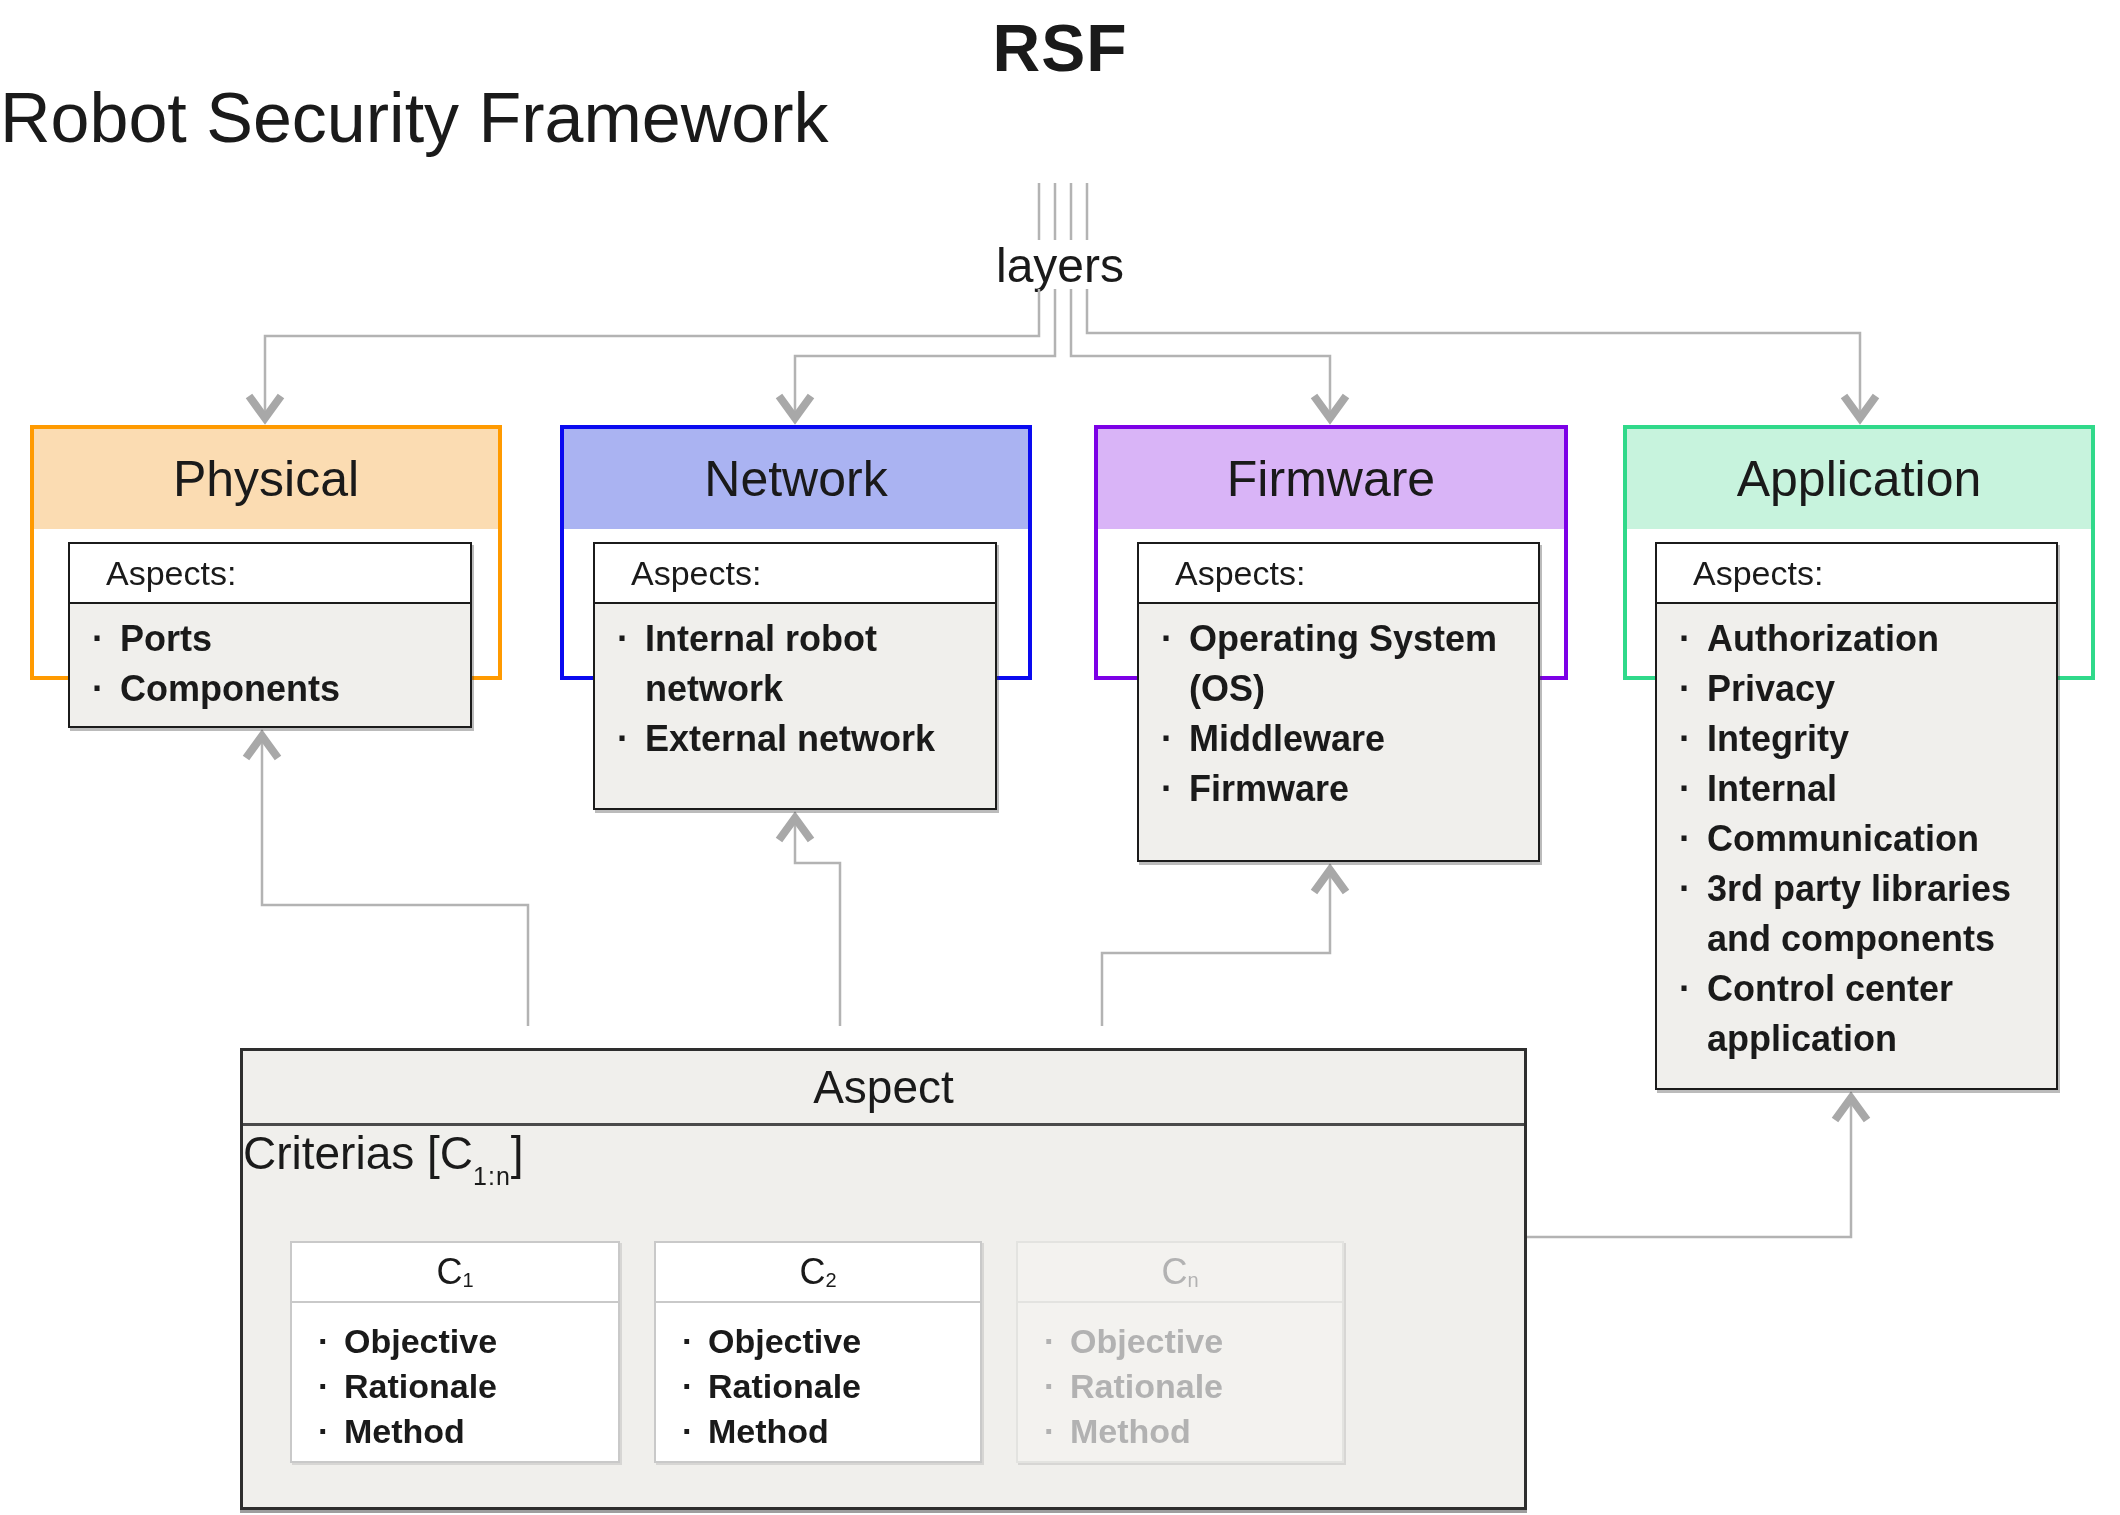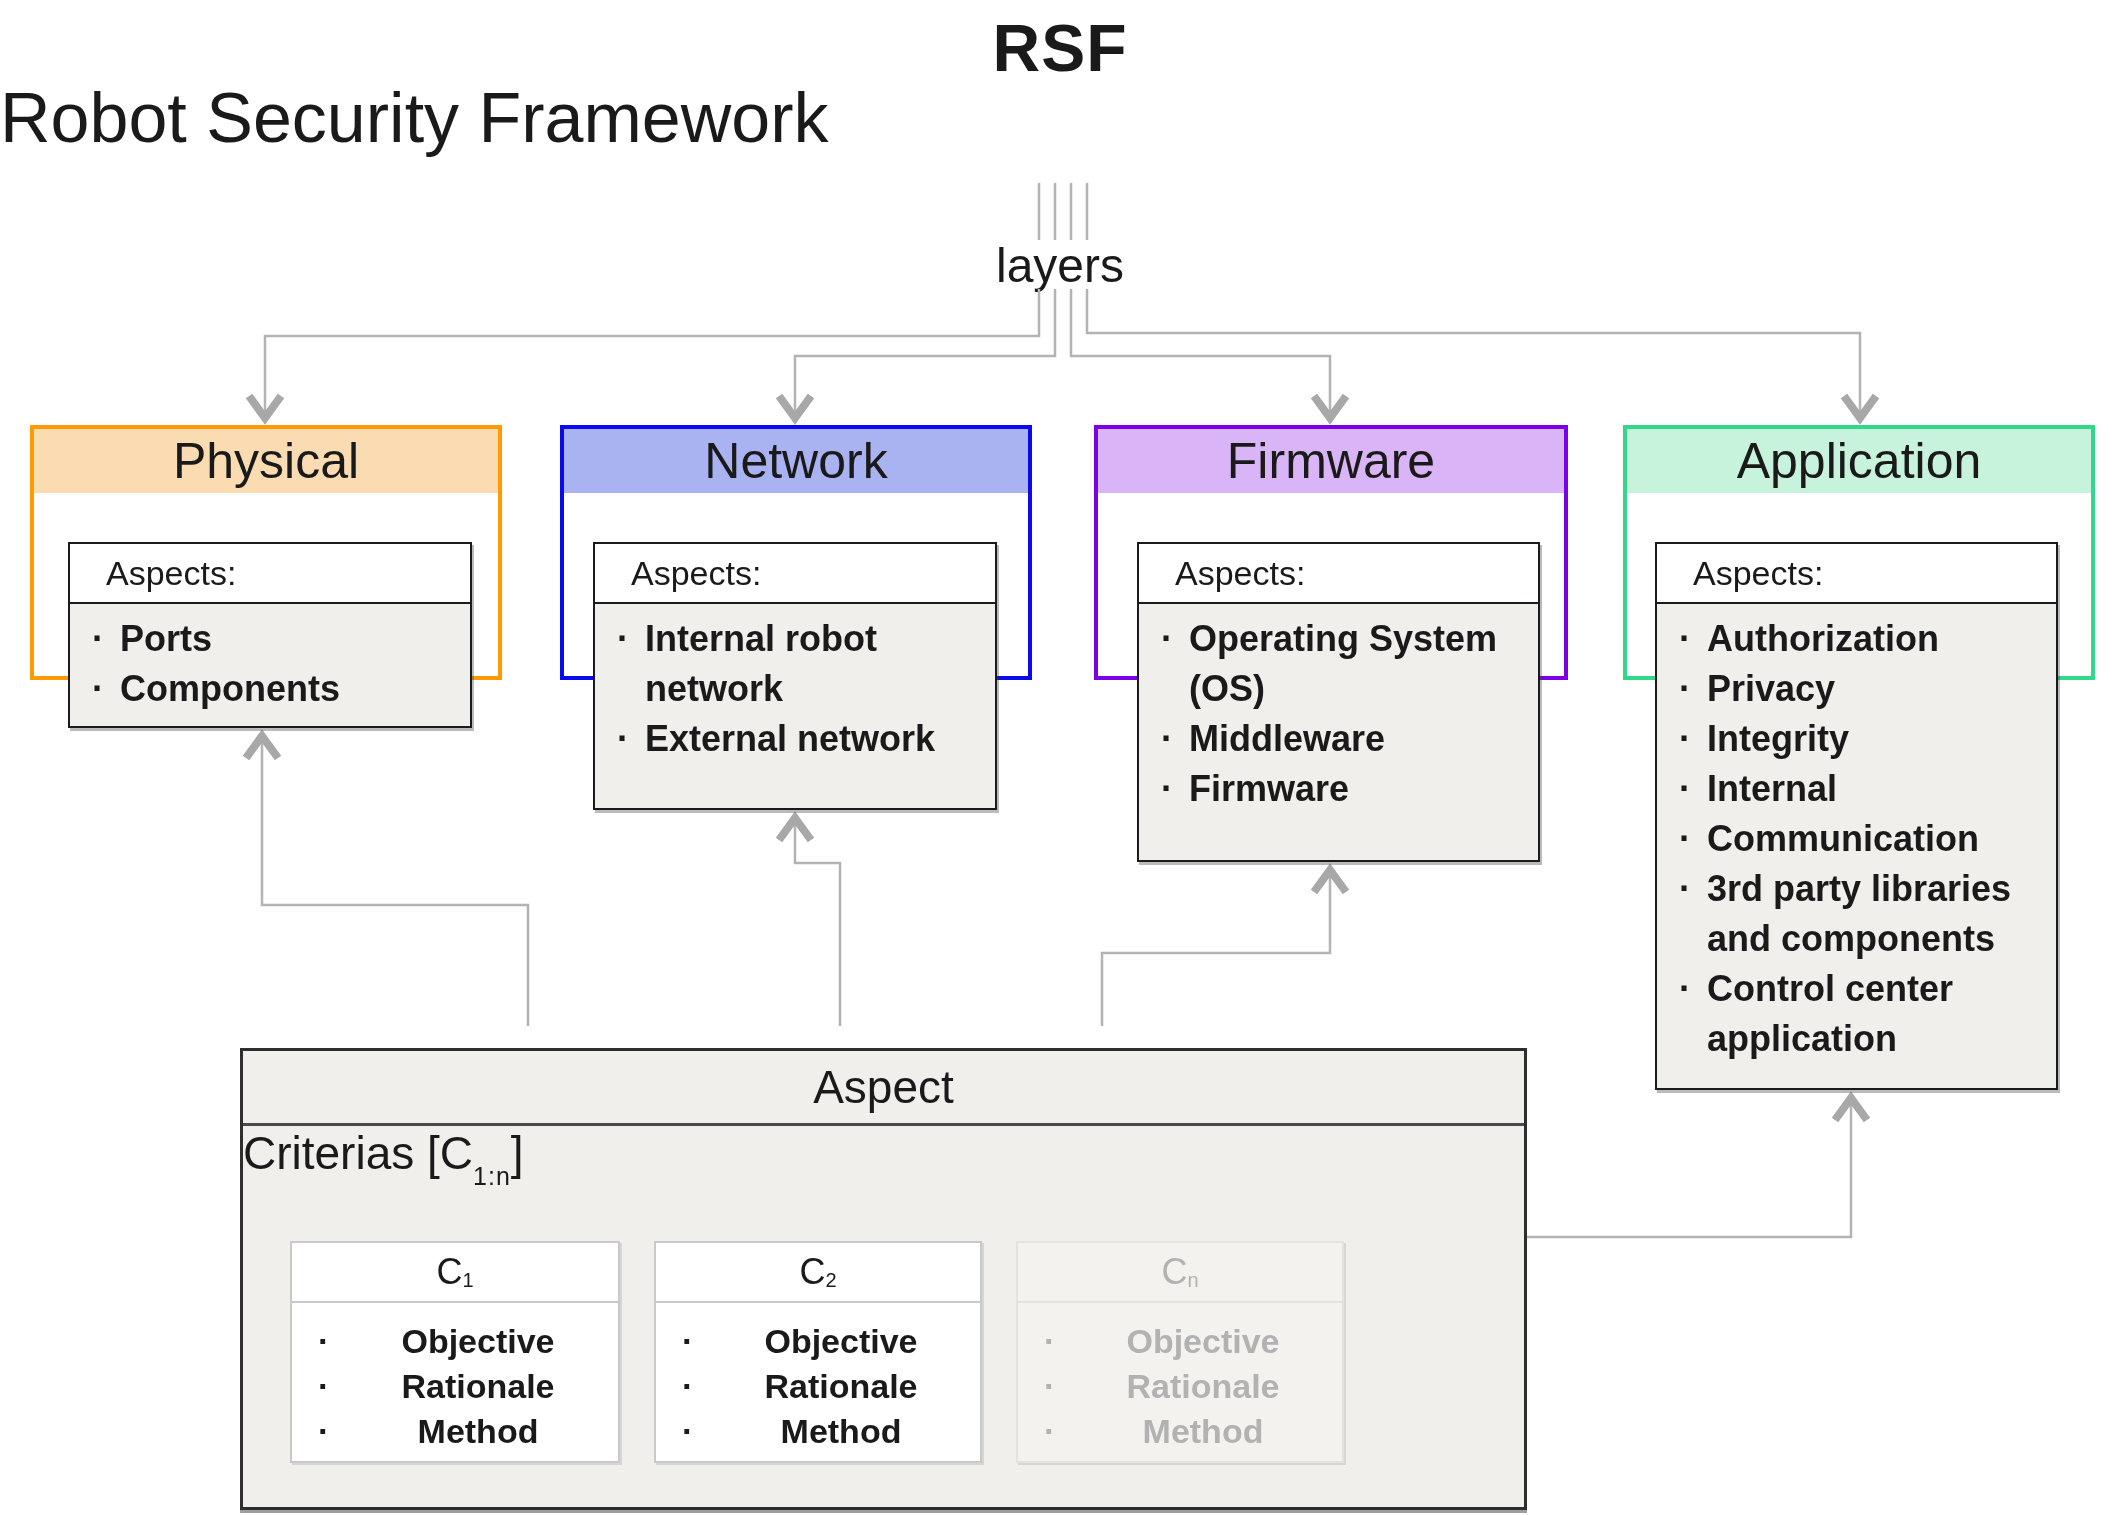--- a/index.html
+++ b/index.html
@@ -18,21 +18,21 @@
   svg.connectors{position:absolute;left:0;top:0;width:2120px;height:1515px;pointer-events:none;}
   .cline{stroke:#b3b3b3;stroke-width:2.5;fill:none;}
   .chev{stroke:#a8a8a8;stroke-width:8;fill:none;stroke-linejoin:miter;stroke-linecap:butt;}
   
   .layer-box{position:absolute;top:425px;height:255px;border:4px solid #000;
     background:#fff;box-sizing:border-box;}
   .pos-l0{left:30px;width:472px;}
   .pos-l1{left:560px;width:472px;}
   .pos-l2{left:1094px;width:474px;}
   .pos-l3{left:1623px;width:472px;}
-  .layer-header{height:64px;display:flex;align-items:center;justify-content:center;
+  .layer-header{height:100px;display:flex;align-items:center;justify-content:center;
     font-size:50px;font-weight:400;}
   
   .aspects-box{position:absolute;background:#fff;border:2px solid #1b1b1b;
     box-sizing:border-box;box-shadow:2px 3px 0 rgba(60,60,60,.35);}
   .pos-a0{left:68px;top:542px;width:404px;height:186px;}
   .pos-a1{left:593px;top:542px;width:404px;height:268px;}
   .pos-a2{left:1137px;top:542px;width:403px;height:320px;}
   .pos-a3{left:1655px;top:542px;width:403px;height:548px;}
   .aspects-header{height:58px;line-height:58px;padding-left:36px;font-size:34px;
     border-bottom:2px solid #1b1b1b;background:#fff;}
@@ -51,21 +51,21 @@
   .criterias-label sub{font-size:25px;position:relative;top:6px;letter-spacing:1px;}
   .card{position:absolute;top:190px;height:222px;background:#fff;border:2px solid #c9c9c9;
     box-sizing:border-box;box-shadow:2px 2px 0 rgba(0,0,0,.10);}
   .pos-c0{left:47px;width:330px;}
   .pos-c1{left:411px;width:328px;}
   .pos-c2{left:773px;width:328px;}
   .card-header{height:58px;display:flex;align-items:center;justify-content:center;
     font-size:36px;border-bottom:2px solid #c9c9c9;}
   .card-header sub{font-size:20px;position:relative;top:8px;}
   .card-body{margin:0;padding:16px 6px 0 22px;list-style:none;}
-  .card-body li{position:relative;padding-left:30px;font-size:34px;font-weight:600;line-height:45px;text-align:center;}
+  .card-body li{position:relative;padding-left:30px;font-size:34px;font-weight:600;line-height:45px;}
   .card-body li::before{content:"\00B7";position:absolute;left:4px;top:0;}
   .card.muted{color:#b2b2b2;border-color:#e3e3e0;background:#f3f2ef;}
   .card.muted .card-header{border-bottom-color:#e3e3e0;}
 </style>
 </head>
 <body>
 
 <div class="canvas">
 
   <div class="title">RSF</div>

